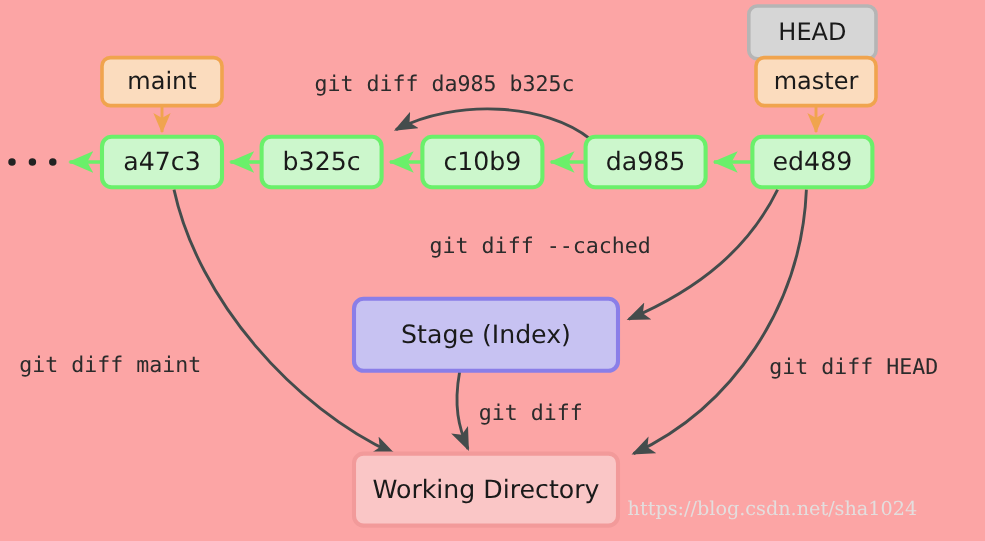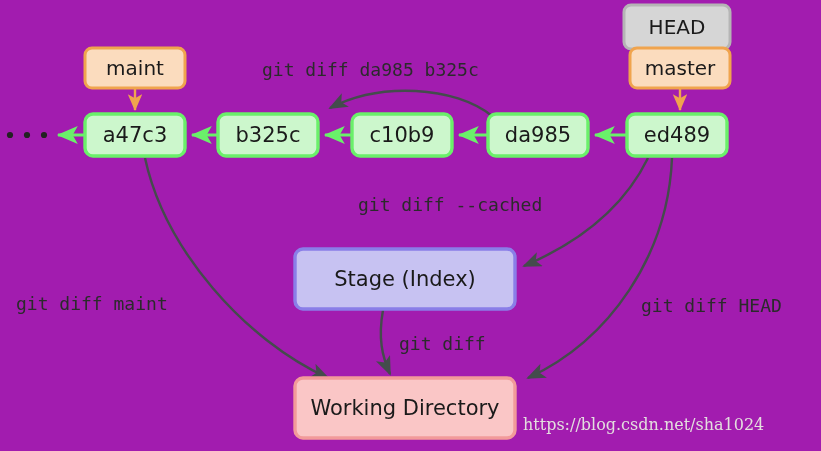--- a/index.html
+++ b/index.html
@@ -10,21 +10,21 @@
   body {
     width: 821px;
     height: 451px;
     overflow: hidden;
     font-family: "DejaVu Sans", sans-serif;
   }
   #diagram-root {
     position: relative;
     width: 821px;
     height: 451px;
-    background: #a21caf;
+    background: #fca5a5;
   }
   svg.layer {
     position: absolute;
     top: 0;
     left: 0;
     width: 821px;
     height: 451px;
   }
   .node-label {
     font-family: "DejaVu Sans", sans-serif;

